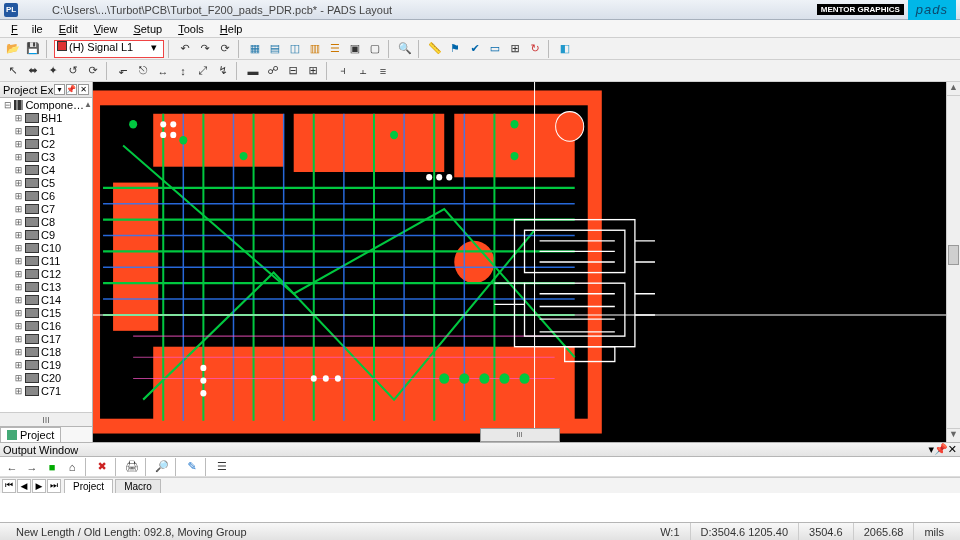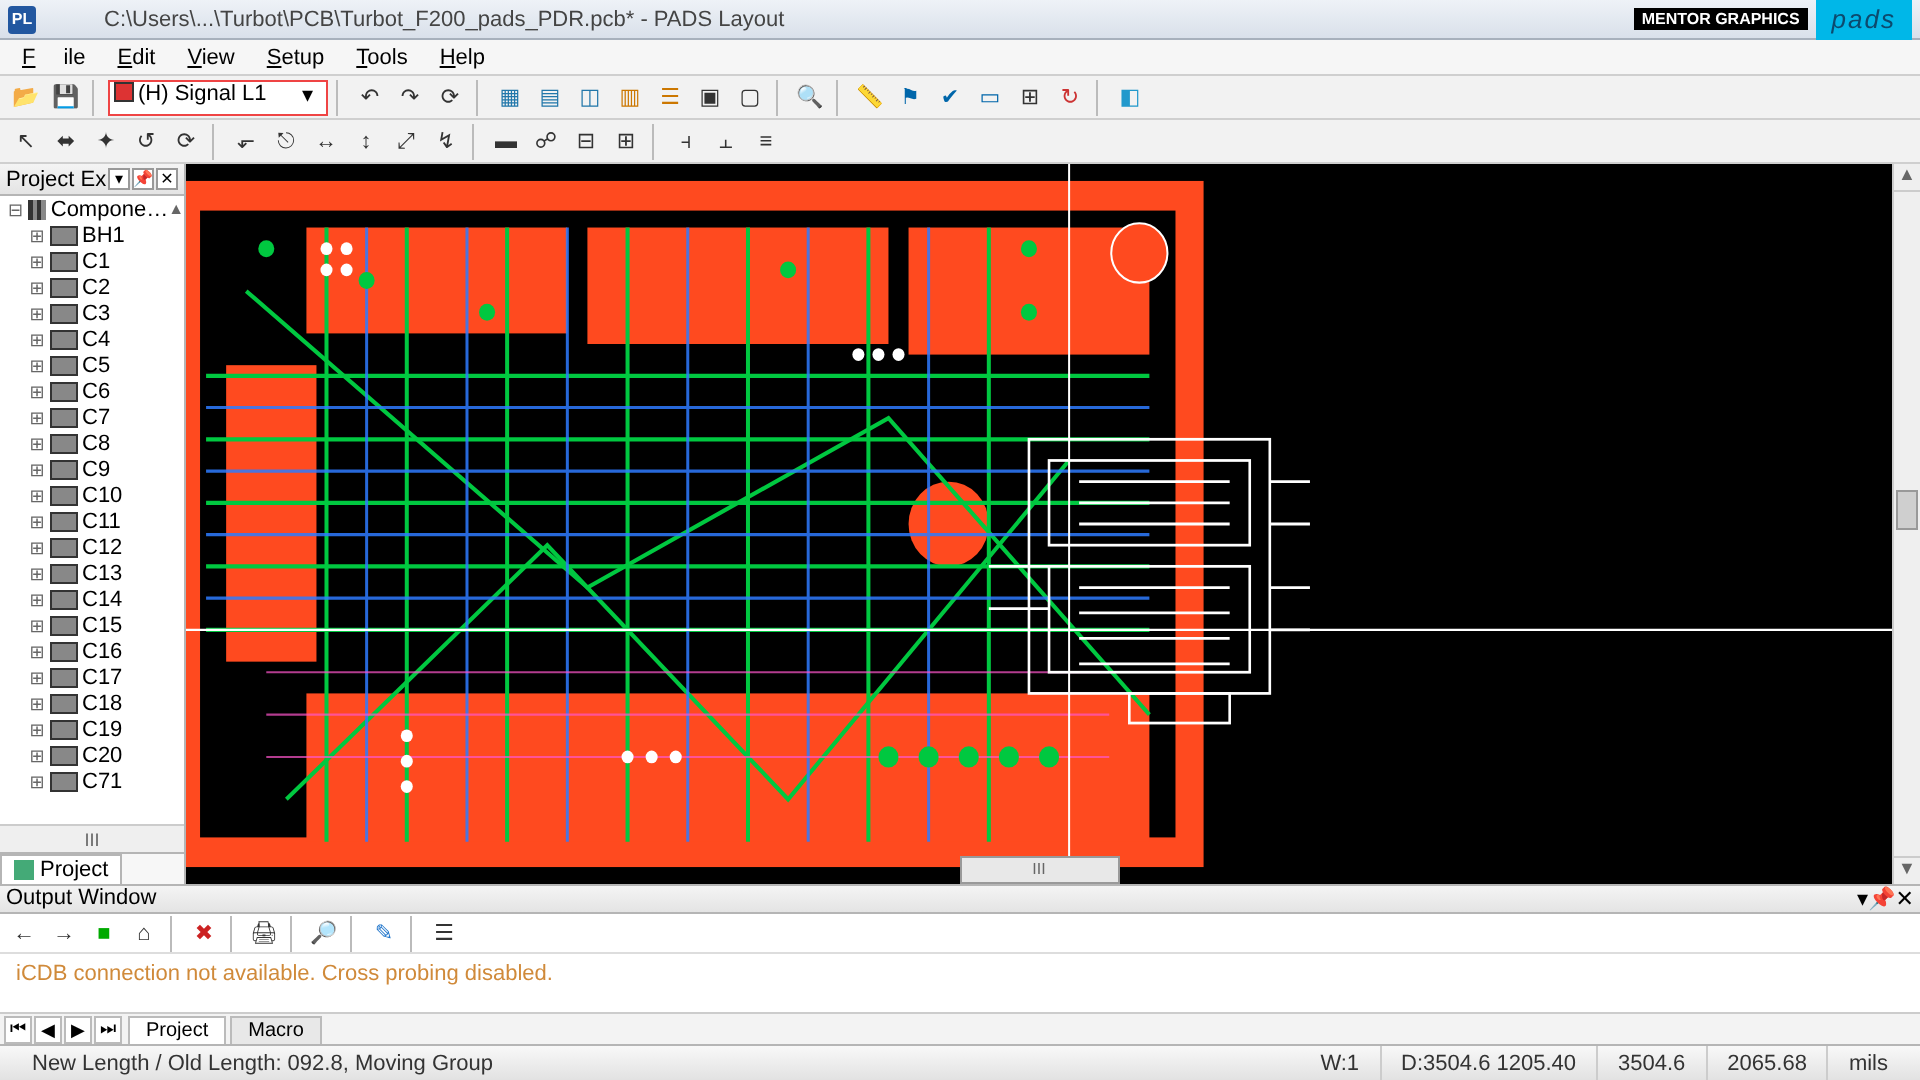--- a/index.html
+++ b/index.html
@@ -51,21 +51,21 @@
 .canvas .hscroll { position:absolute; bottom:0; left:50%; width:80px; height:14px; background:#e8e8e8; border:1px solid #999; font-size:8px; color:#666; text-align:center; line-height:12px; transform:translateX(-50%); }
 .vscroll { width:14px; background:#efefef; border-left:1px solid #ccc; display:flex; flex-direction:column; }
 .vscroll .arrow{ height:14px; text-align:center; font-size:9px; color:#666; border-bottom:1px solid #ccc; cursor:pointer;}
 .vscroll .arrow.bot{border-top:1px solid #ccc;border-bottom:none;}
 .vscroll .track{flex:1; position:relative;}
 .vscroll .thumb{position:absolute; left:1px; right:1px; top:45%; height:20px; background:#cfcfcf; border:1px solid #999;}
 .canvasrow { flex:1; display:flex; min-height:0; }
 
 
 .output { height:80px; border-top:1px solid #b5b5b5; display:flex; flex-direction:column; background:#fff; }
-.output .ohead { height:14px; background:linear-gradient(#f4f4f4,#e4e4e4); border-bottom:1px solid #b5b5b5; padding:0 3px; font-size:10px; display:flex; }
+.output .ohead { height:14px; background:linear-gradient(#f4f4f4,#e4e4e4); border-bottom:1px solid #b5b5b5; padding:0 3px; font-size:10px; display:flex; align-items:center; }
 .output .ohead .htxt{flex:1;}
 .output .otoolbar { height:20px; display:flex; align-items:center; gap:2px; padding:0 3px; border-bottom:1px solid #ddd; }
 .output .obody { flex:1; padding:4px 8px; font-size:11px; color:#d08a3a; overflow:auto; background:#fff; }
 .output .otabs { height:16px; display:flex; align-items:center; border-top:1px solid #ccc; background:#f3f3f3; padding:0 2px; gap:0; }
 .output .otabs .nav{ width:14px; height:14px; border:1px solid #bbb; background:#fff; font-size:9px; display:flex;align-items:center;justify-content:center; margin-right:1px; cursor:pointer;}
 .output .otabs .otab{ padding:0 8px; height:14px; border:1px solid #bbb; border-bottom:none; background:#fff; margin-left:2px; font-size:10px; display:flex;align-items:center; cursor:pointer;}
 .output .otabs .otab.inactive{background:#e8e8e8;}
 
 
 .statusbar { height:18px; background:linear-gradient(#f8f8f8,#e2e2e2); border-top:1px solid #b5b5b5; display:flex; align-items:center; padding:0 6px; font-size:10px; color:#333; }
@@ -390,23 +390,20 @@
     <div class="tbtn" style="color:#c22;">✖</div>
     <div class="tsep"></div>
     <div class="tbtn">🖨</div>
     <div class="tsep"></div>
     <div class="tbtn">🔎</div>
     <div class="tsep"></div>
     <div class="tbtn" style="color:#27c;">✎</div>
     <div class="tsep"></div>
     <div class="tbtn">☰</div>
   </div>
-  <div class="obody">
-    <span>iCDB connection not available. Cross probing disabled.</span>
-  </div>
   <div class="otabs">
     <div class="nav">⏮</div>
     <div class="nav">◀</div>
     <div class="nav">▶</div>
     <div class="nav">⏭</div>
     <div class="otab">Project</div>
     <div class="otab inactive">Macro</div>
   </div>
 </div>
 

